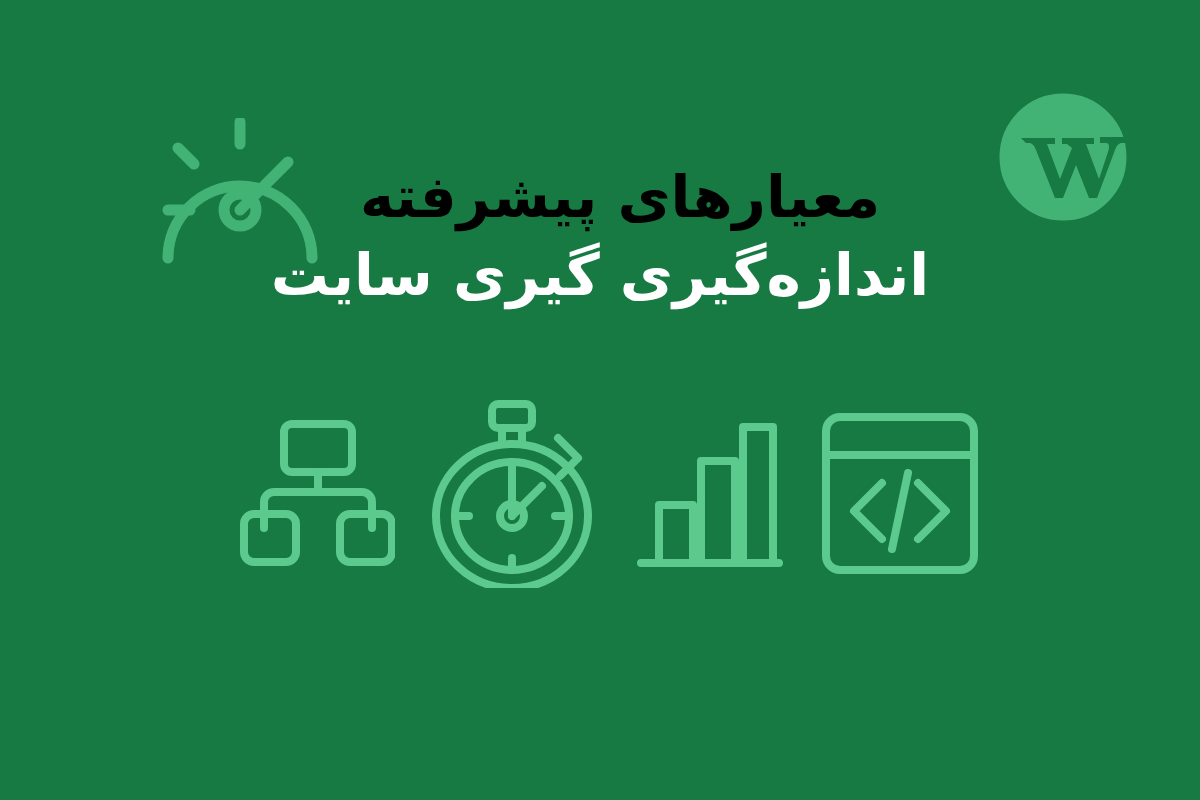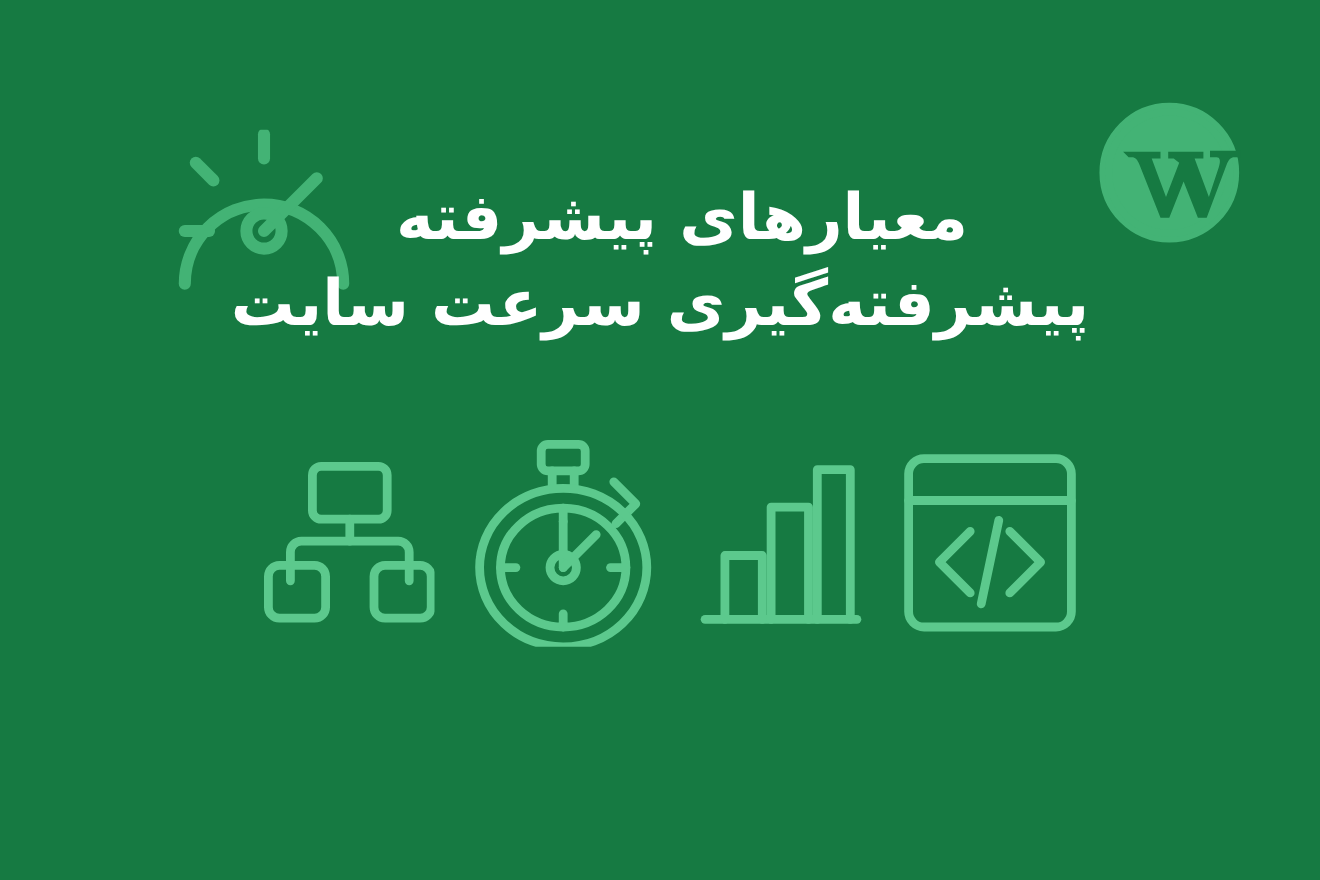--- a/index.html
+++ b/index.html
@@ -108,22 +108,22 @@
 
       <g fill="#167a42">
         <path d="M23 46 h34 v6 h-8 l13 35 12 -31 -5 -4 h-5 v-6 h32 v6 h-8 l13 35 9 -27
                  c2 -6 1 -9 -2 -9 h-6 v-6 h28 v6 h-6 c-3 0 -5 2 -7 7 l-18 48 h-8 l-13 -33
                  -13 33 h-8 l-19 -48 c-2 -5 -4 -7 -7 -7 h-3 z"></path>
       </g>
     </svg>
   </div>
 
   <div class="title-block">
-    <span class="title-line" style="color: #ffffff; padding-left: 40px;">معیارهای پیشرفته</span>
-    <span class="title-line" style="color: rgb(255, 255, 255);">پیشرفته‌گیری سرعت سایت</span>
+    <span class="title-line" style="color: #000000; padding-left: 40px;">معیارهای پیشرفته</span>
+    <span class="title-line" style="color: rgb(255, 255, 255);">اندازه‌گیری گیری سایت</span>
   </div>
 
   <div class="icon-strip">
 
     <div class="icon-slot">
       <svg viewBox="0 0 160 165" width="160" height="165" fill="none" xmlns="http://www.w3.org/2000/svg" aria-hidden="true">
         <g stroke="#5cc98d" stroke-width="8" stroke-linecap="round" stroke-linejoin="round">
           <rect x="6" y="6" width="148" height="153" rx="14"></rect>
           <path d="M6 44 H154"></path>
           <path d="M62 72 L34 100 L62 128"></path>

